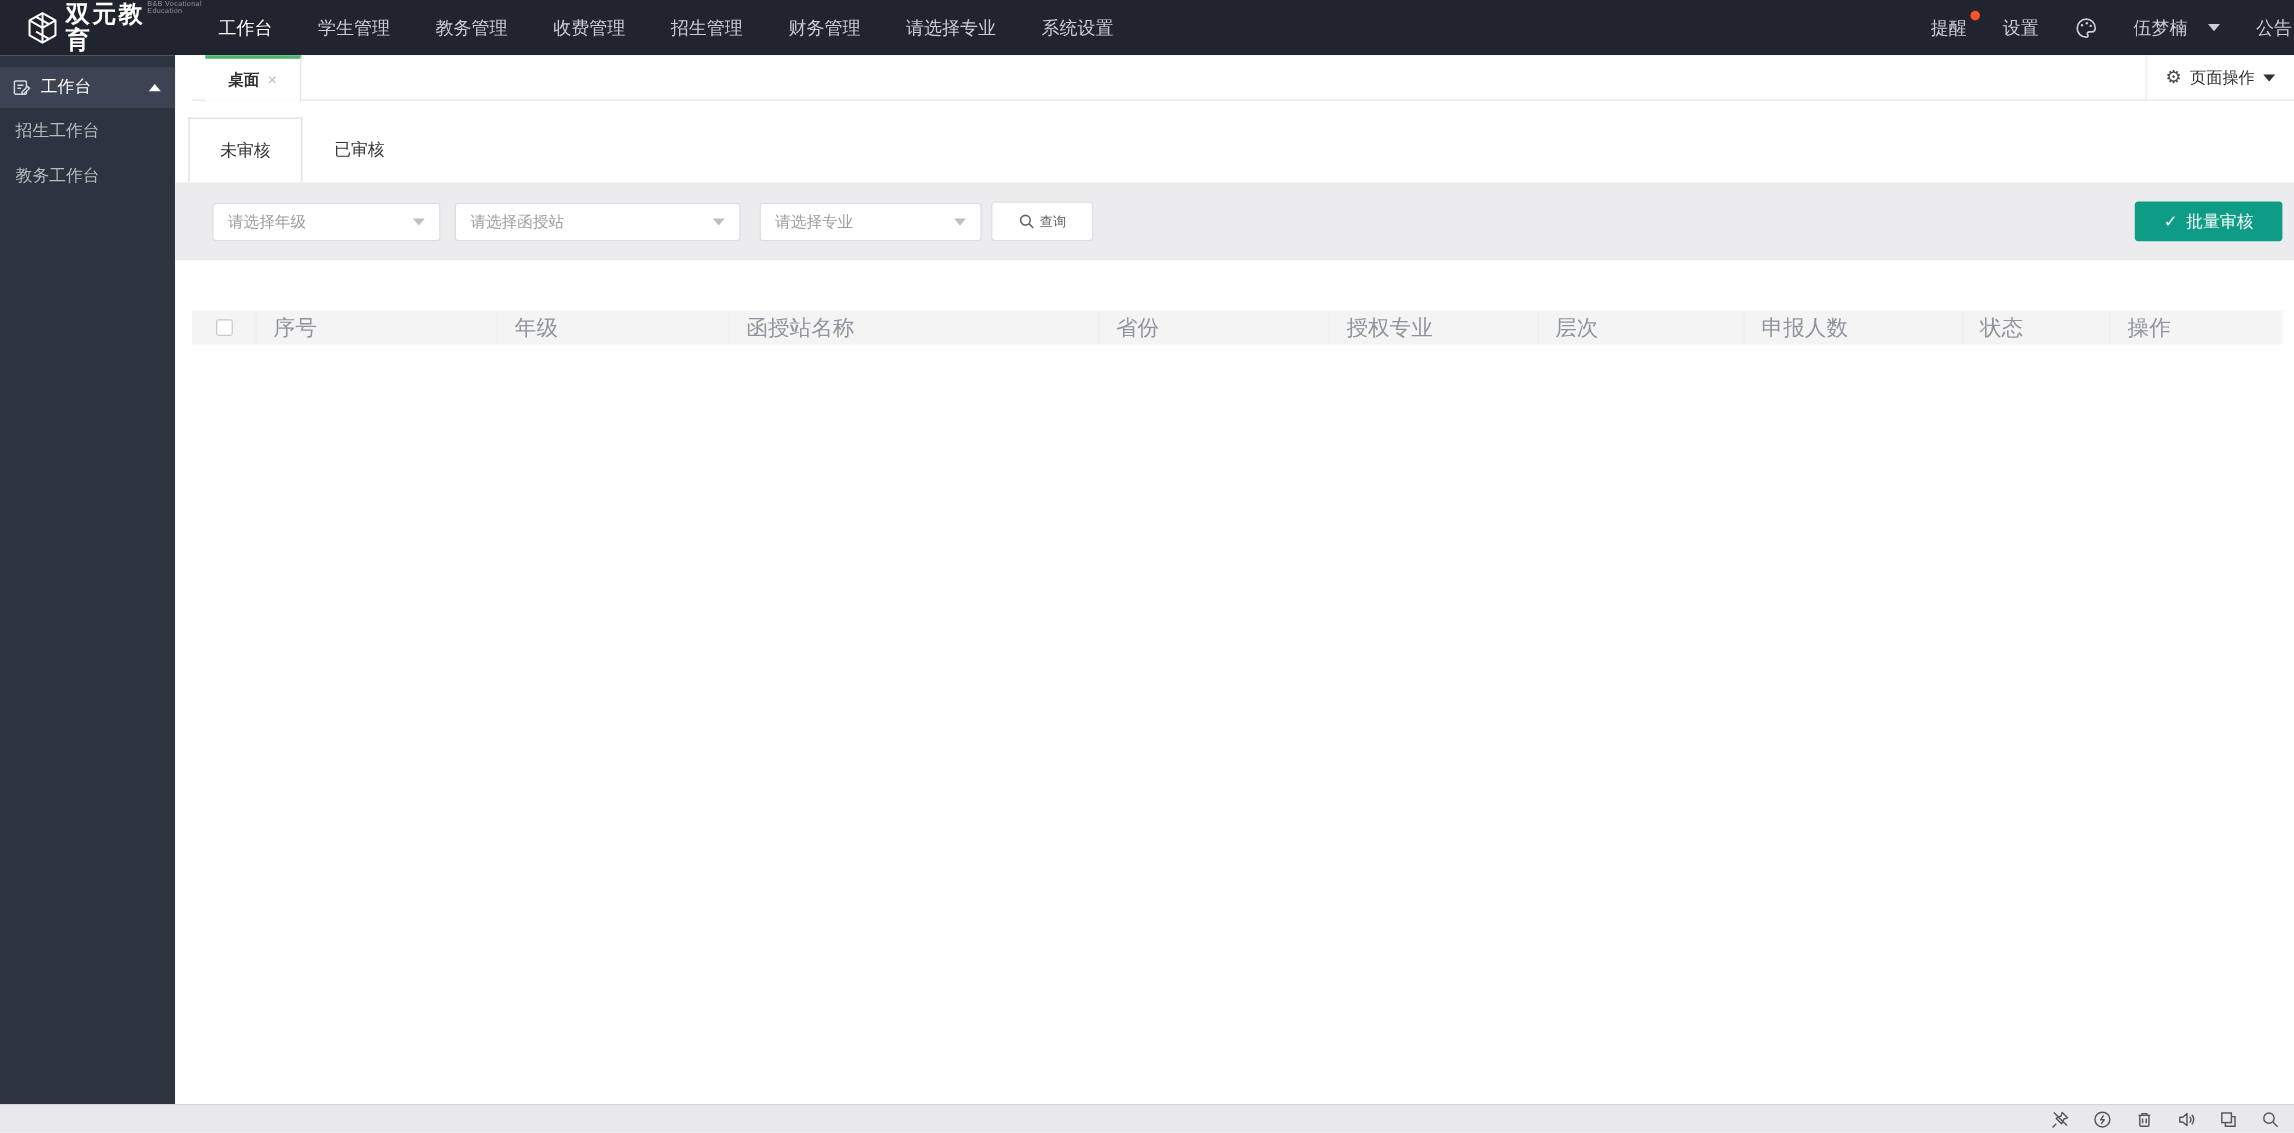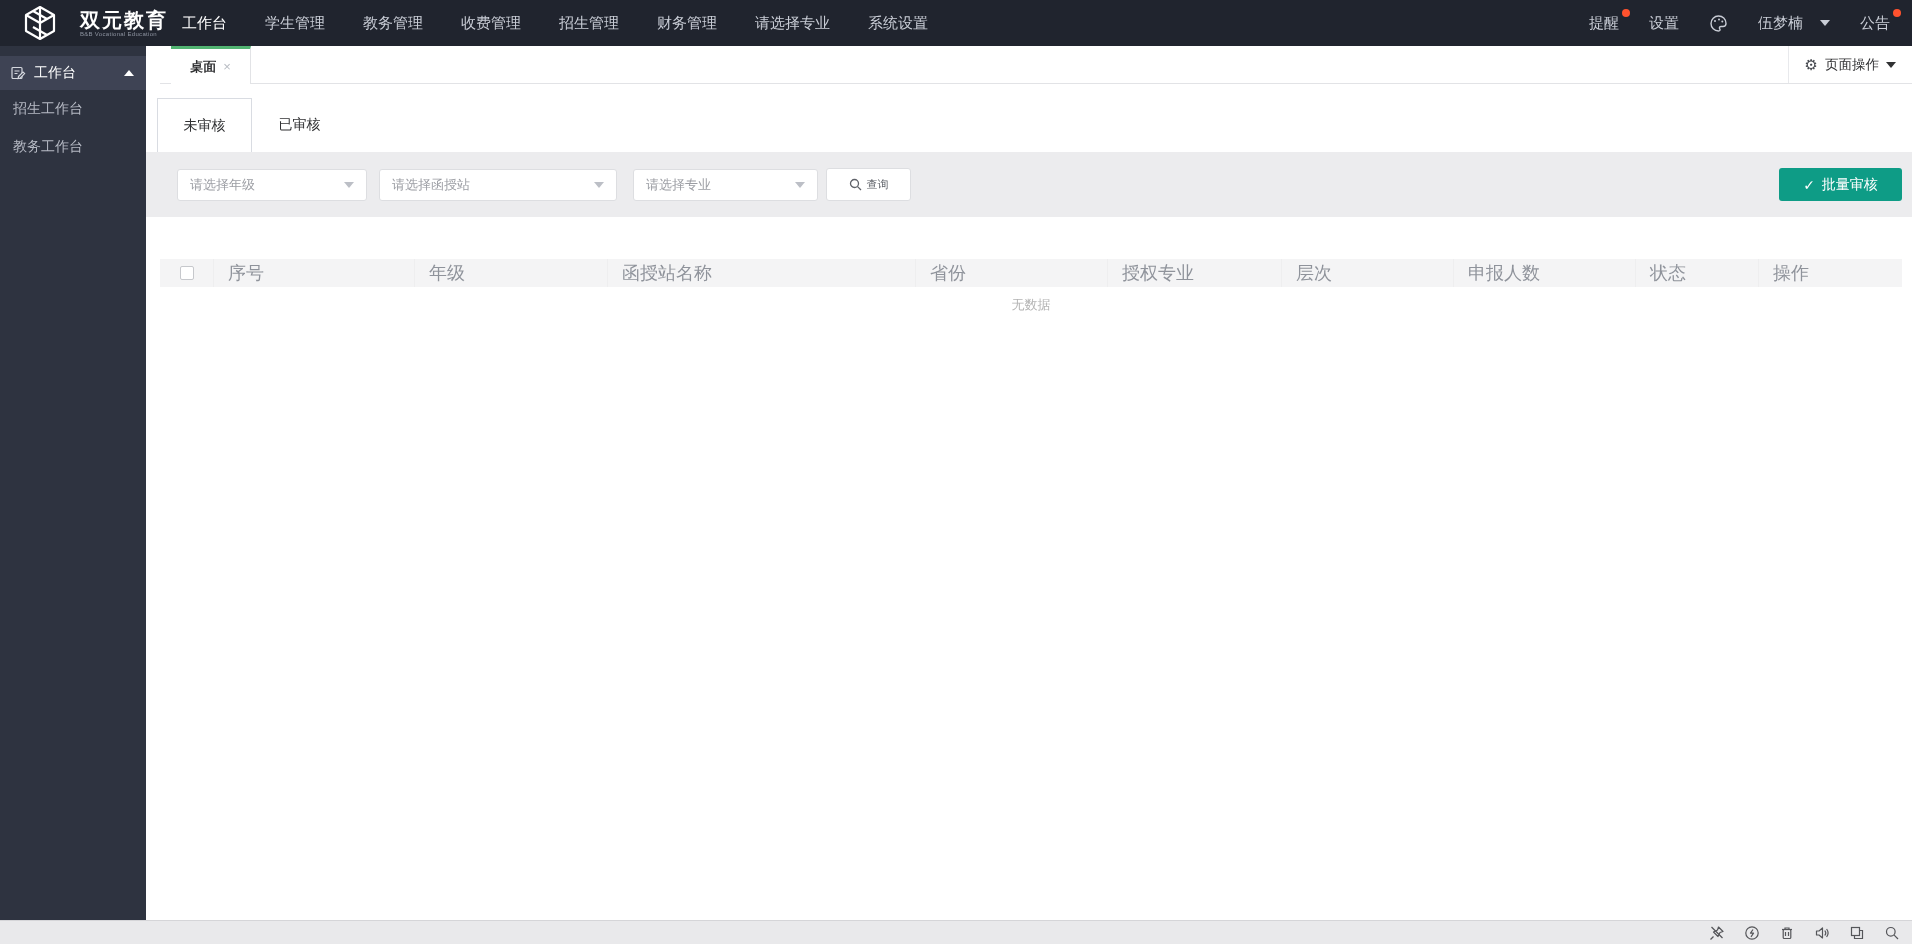--- a/index.html
+++ b/index.html
@@ -4,28 +4,28 @@
 <style>
   * { margin:0; padding:0; box-sizing:border-box; }
   html,body { width:1912px; height:944px; overflow:hidden; background:#fff;
     font-family:"Liberation Sans","DejaVu Sans",sans-serif; }
 
   
   .navbar { position:absolute; top:0; left:0; width:1912px; height:46px;
     background:#20242e; display:flex; align-items:center; }
   .logo-wrap { width:182px; display:flex; align-items:center; padding-left:20px; flex-shrink:0; }
   .logo-mark { width:40px; height:40px; margin-top:2px; }
-  .brand { margin-left:20px; display:flex; flex-direction:column; }
+  .brand { margin-left:4px; display:flex; flex-direction:row; }
   .brand-name { color:#fff; font-size:20px; font-weight:bold; letter-spacing:2px; line-height:22px; }
   .brand-sub { color:#8d93a0; font-size:6px; letter-spacing:.3px; }
   .nav-menu { display:flex; gap:38px; align-items:center; }
   .nav-item { color:#c9cdd6; font-size:15px; cursor:pointer; white-space:nowrap; }
   .nav-item.active { color:#ffffff; }
   .nav-right { margin-left:auto; display:flex; align-items:center; gap:30px;
-    padding-right:22px; color:#c9cdd6; font-size:15px; }
+    padding-right:2px; color:#c9cdd6; font-size:15px; }
   .badge-wrap { position:relative; cursor:pointer; }
   .badge-dot { position:absolute; top:-5px; right:-11px; width:8px; height:8px;
     border-radius:50%; background:#ff522e; }
   .nav-user { display:flex; align-items:center; gap:17px; cursor:pointer; }
   .caret-dn { width:0; height:0; border-left:5px solid transparent;
     border-right:5px solid transparent; border-top:6px solid #c9cdd6; display:inline-block; }
 
   
   .sidebar { position:absolute; top:46px; left:0; width:146px; height:874px; background:#2e3340; }
   .side-header { margin-top:10px; height:34px; background:#3e4354; display:flex;
@@ -226,21 +226,20 @@
       <div class="th c1">序号</div>
       <div class="th c2">年级</div>
       <div class="th c3">函授站名称</div>
       <div class="th c4">省份</div>
       <div class="th c5">授权专业</div>
       <div class="th c6">层次</div>
       <div class="th c7">申报人数</div>
       <div class="th c8">状态</div>
       <div class="th c9">操作</div>
     </div>
-    <div class="empty-row">无数据</div>
   </div>
 
 </div>
 
 <div class="taskbar">
   <span class="tb-icon">
     <svg width="16" height="16" viewBox="0 0 16 16">
         <g fill="none" stroke="#55565a" stroke-width="1.2" stroke-linejoin="round">
       <path d="M9.5 2 L14 6.5 L11 7.5 L9 11.5 L4.5 7 L8.5 5 Z"></path>
       <path d="M4.5 11.5 L1.5 14.5"></path>

